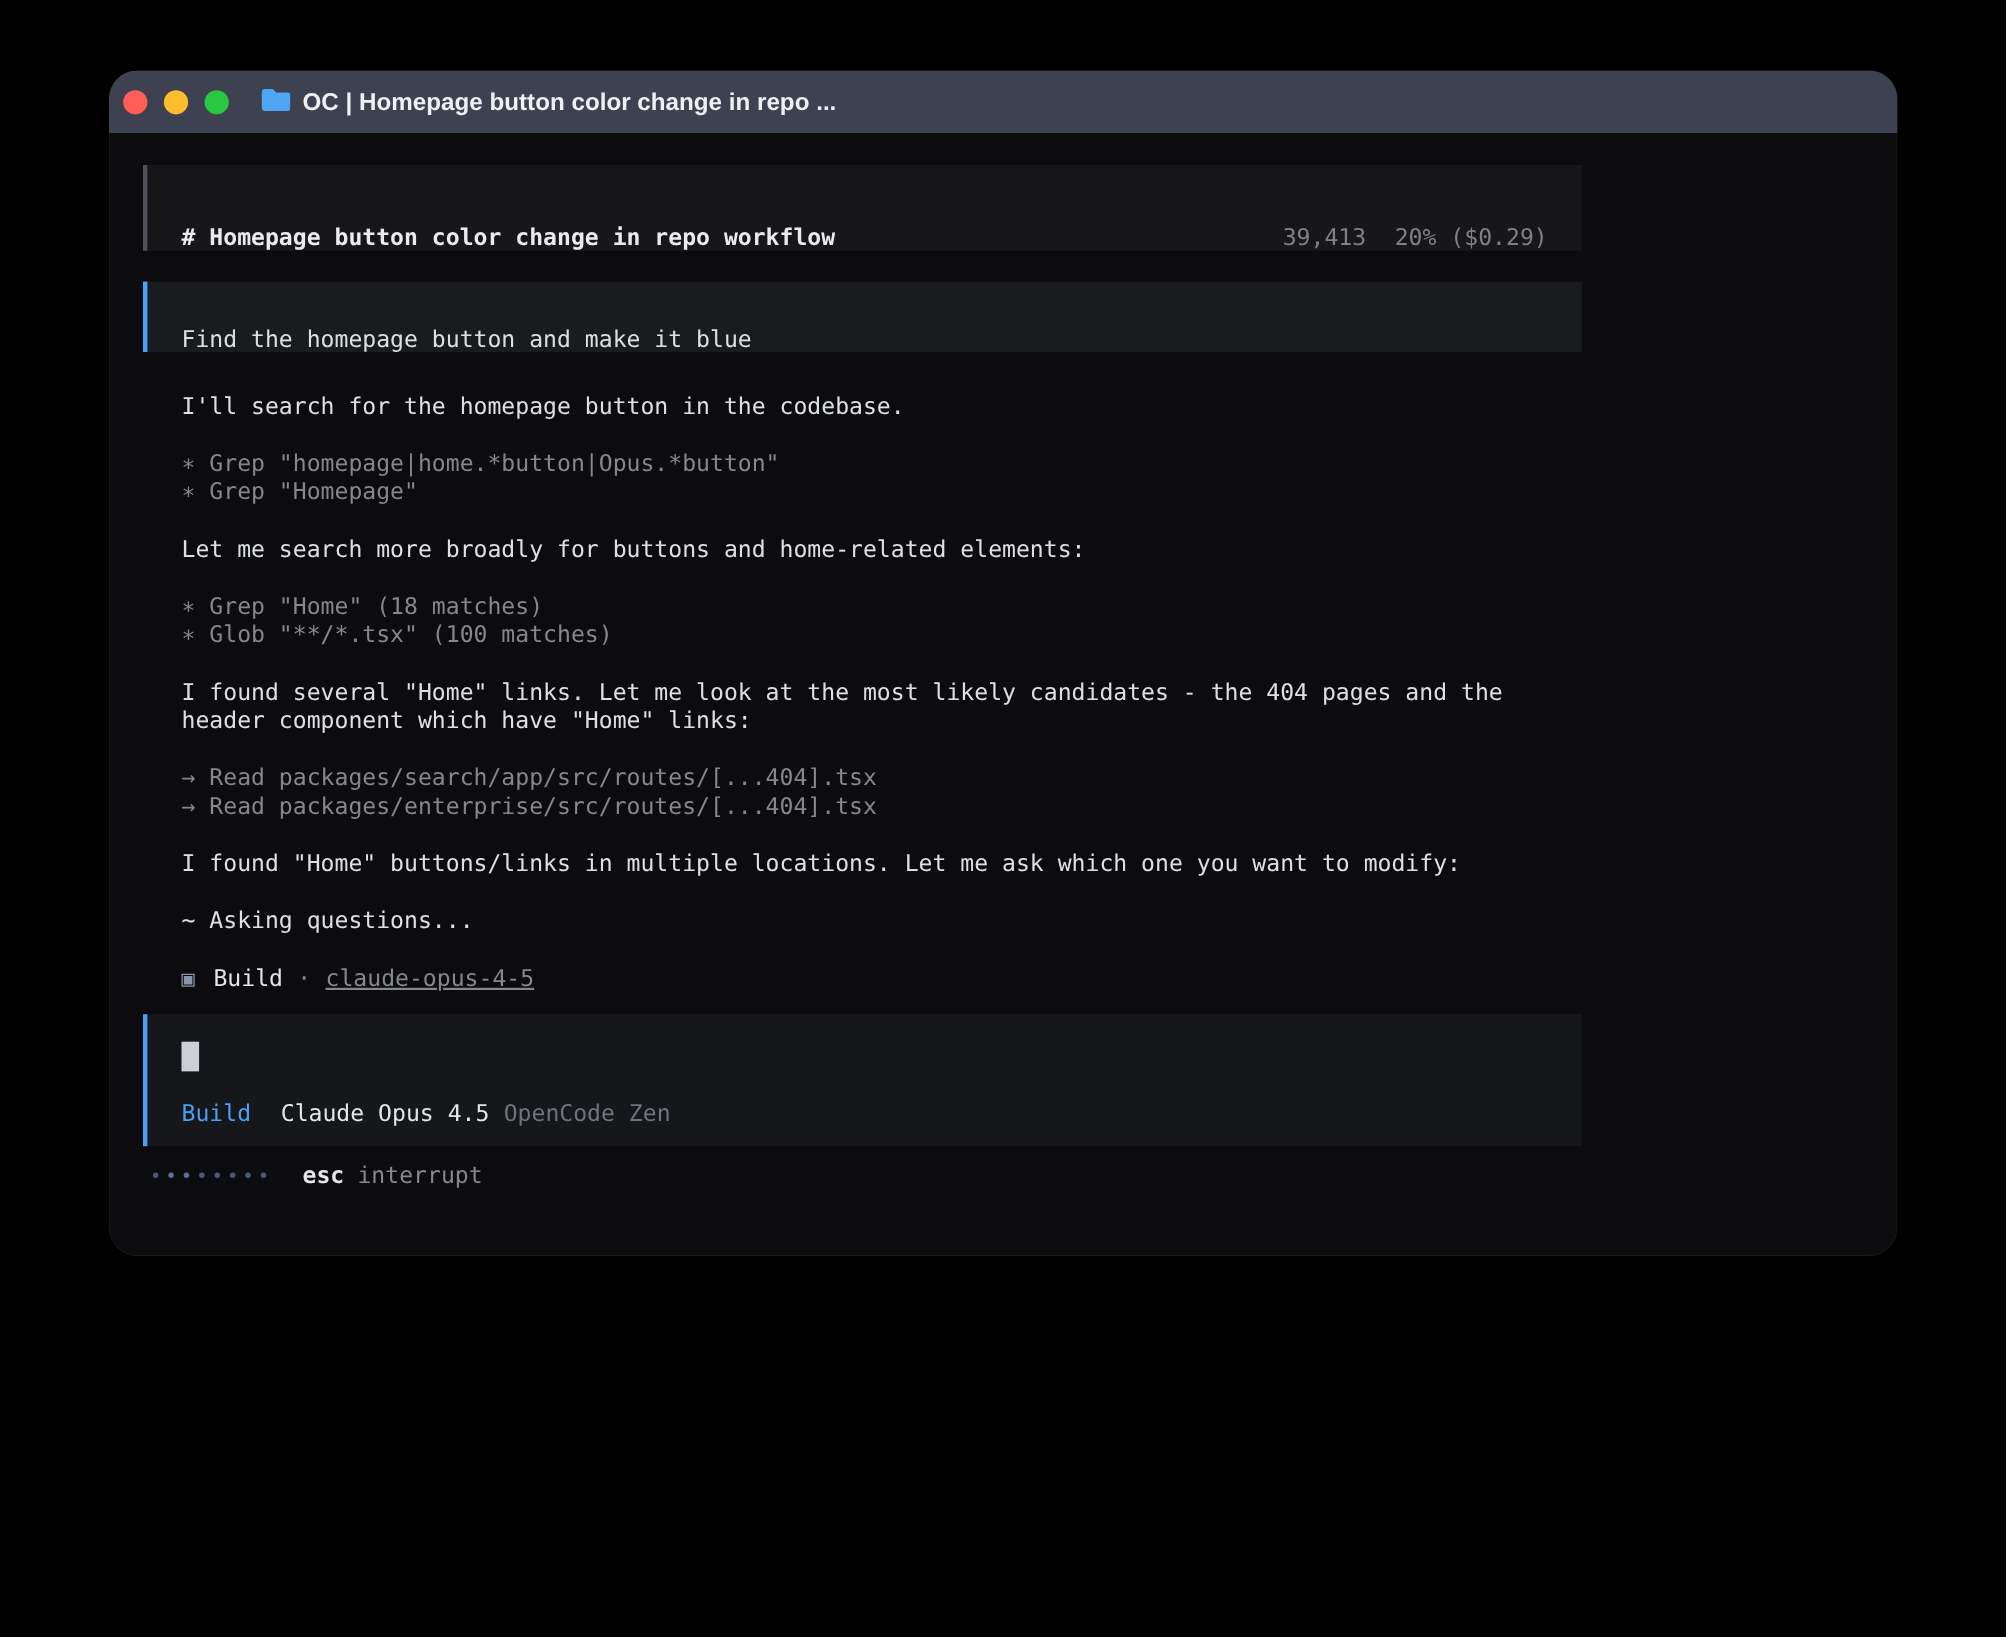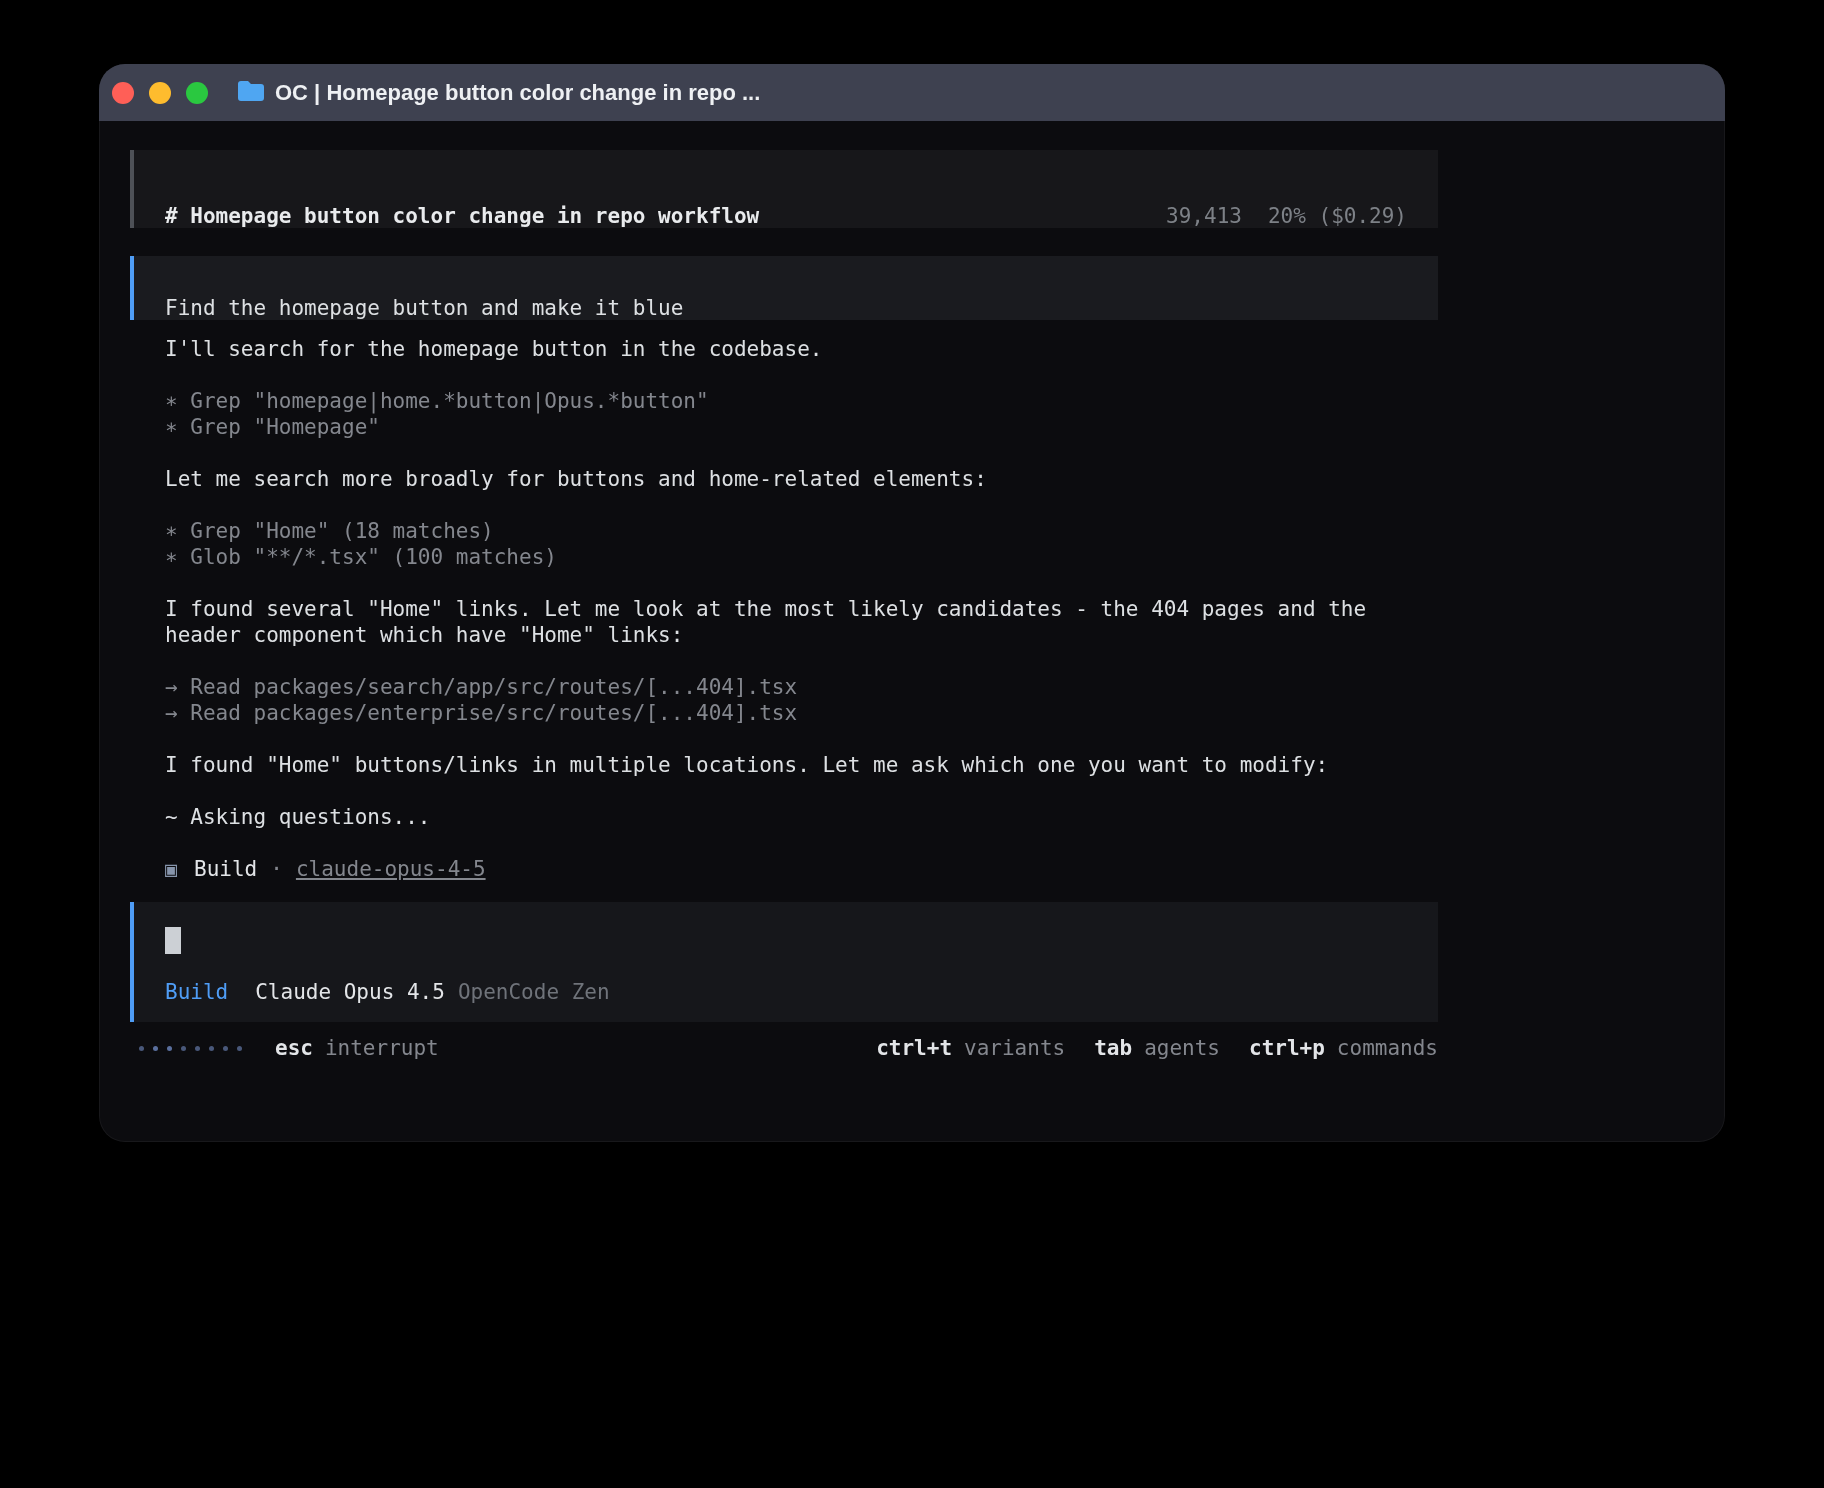--- a/index.html
+++ b/index.html
@@ -33,21 +33,21 @@
     display: flex; align-items: flex-end;
   }
   .header-block { background: #17171a; height: 78px; justify-content: space-between; }
   .header-title { font-weight: bold; font-size: 21px; color: #e9ebed; letter-spacing: 0; }
   .header-stats { display: flex; gap: 26px; font-size: 21px; color: #7d8187; }
   .user-block {
     margin-top: 28px; background: #1a1b1f; border-left-color: #4f9df6;
     height: 64px; font-size: 21px; color: #dde0e3;
   }
   .chat {
-    width: 1308px; padding: 16px 0 0 35px;
+    width: 1308px; padding: 36px 0 0 35px;
     font-size: 21px; line-height: 26px; color: #dde0e3;
   }
   .chat .gap { height: 26px; }
   .muted { color: #84878e; }
   .kbd { color: #e3e5e8; font-weight: bold; }
   .agent-row { display: flex; align-items: center; }
   .agent-icon { color: #8795ab; margin-right: 17px; font-size: 20px; }
   .agent-name { color: #e3e5e8; margin-right: 13px; }
   .agent-sep { color: #84878e; margin-right: 13px; }
   .agent-model { color: #84878e; text-decoration: underline; }
@@ -155,30 +155,16 @@
             <i></i>
             <i></i>
             <i></i>
             <i></i>
             <i></i>
             <i></i>
         </span>
         <span class="kbd">esc</span>
         <span class="muted">interrupt</span>
       </div>
-      <div class="footer-right">
-        <span class="shortcut">
-          <span class="kbd">ctrl+t</span>
-          <span class="muted">variants</span>
-        </span>
-        <span class="shortcut">
-          <span class="kbd">tab</span>
-          <span class="muted">agents</span>
-        </span>
-        <span class="shortcut">
-          <span class="kbd">ctrl+p</span>
-          <span class="muted">commands</span>
-        </span>
-      </div>
     </div>
 
   </div>
 </div>
 
 </body></html>

